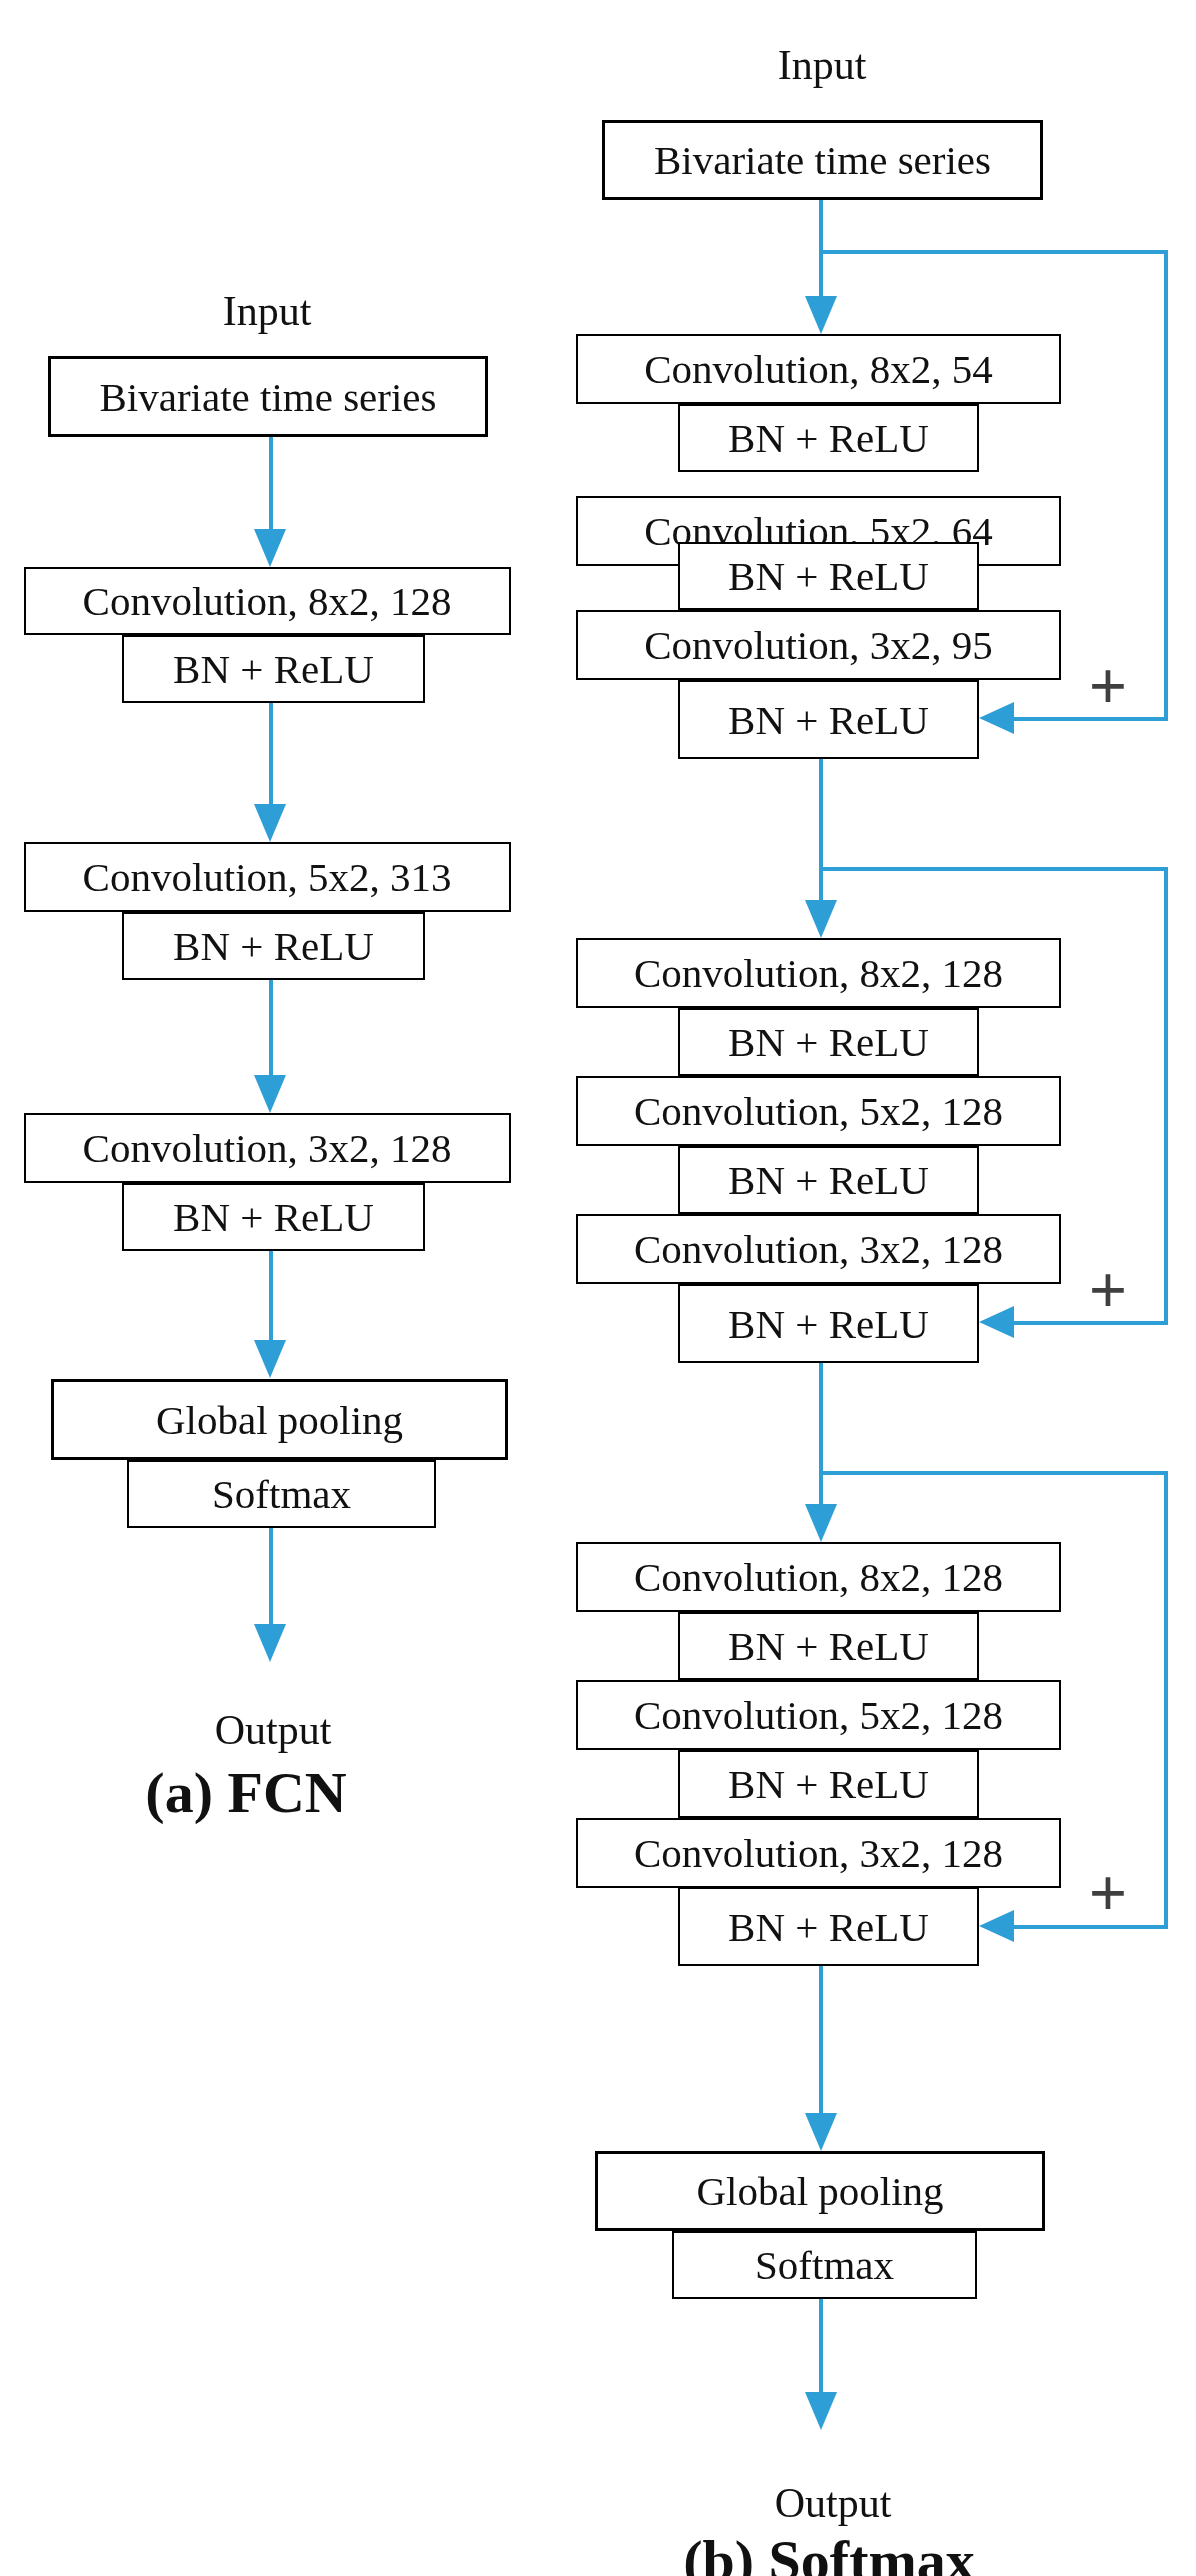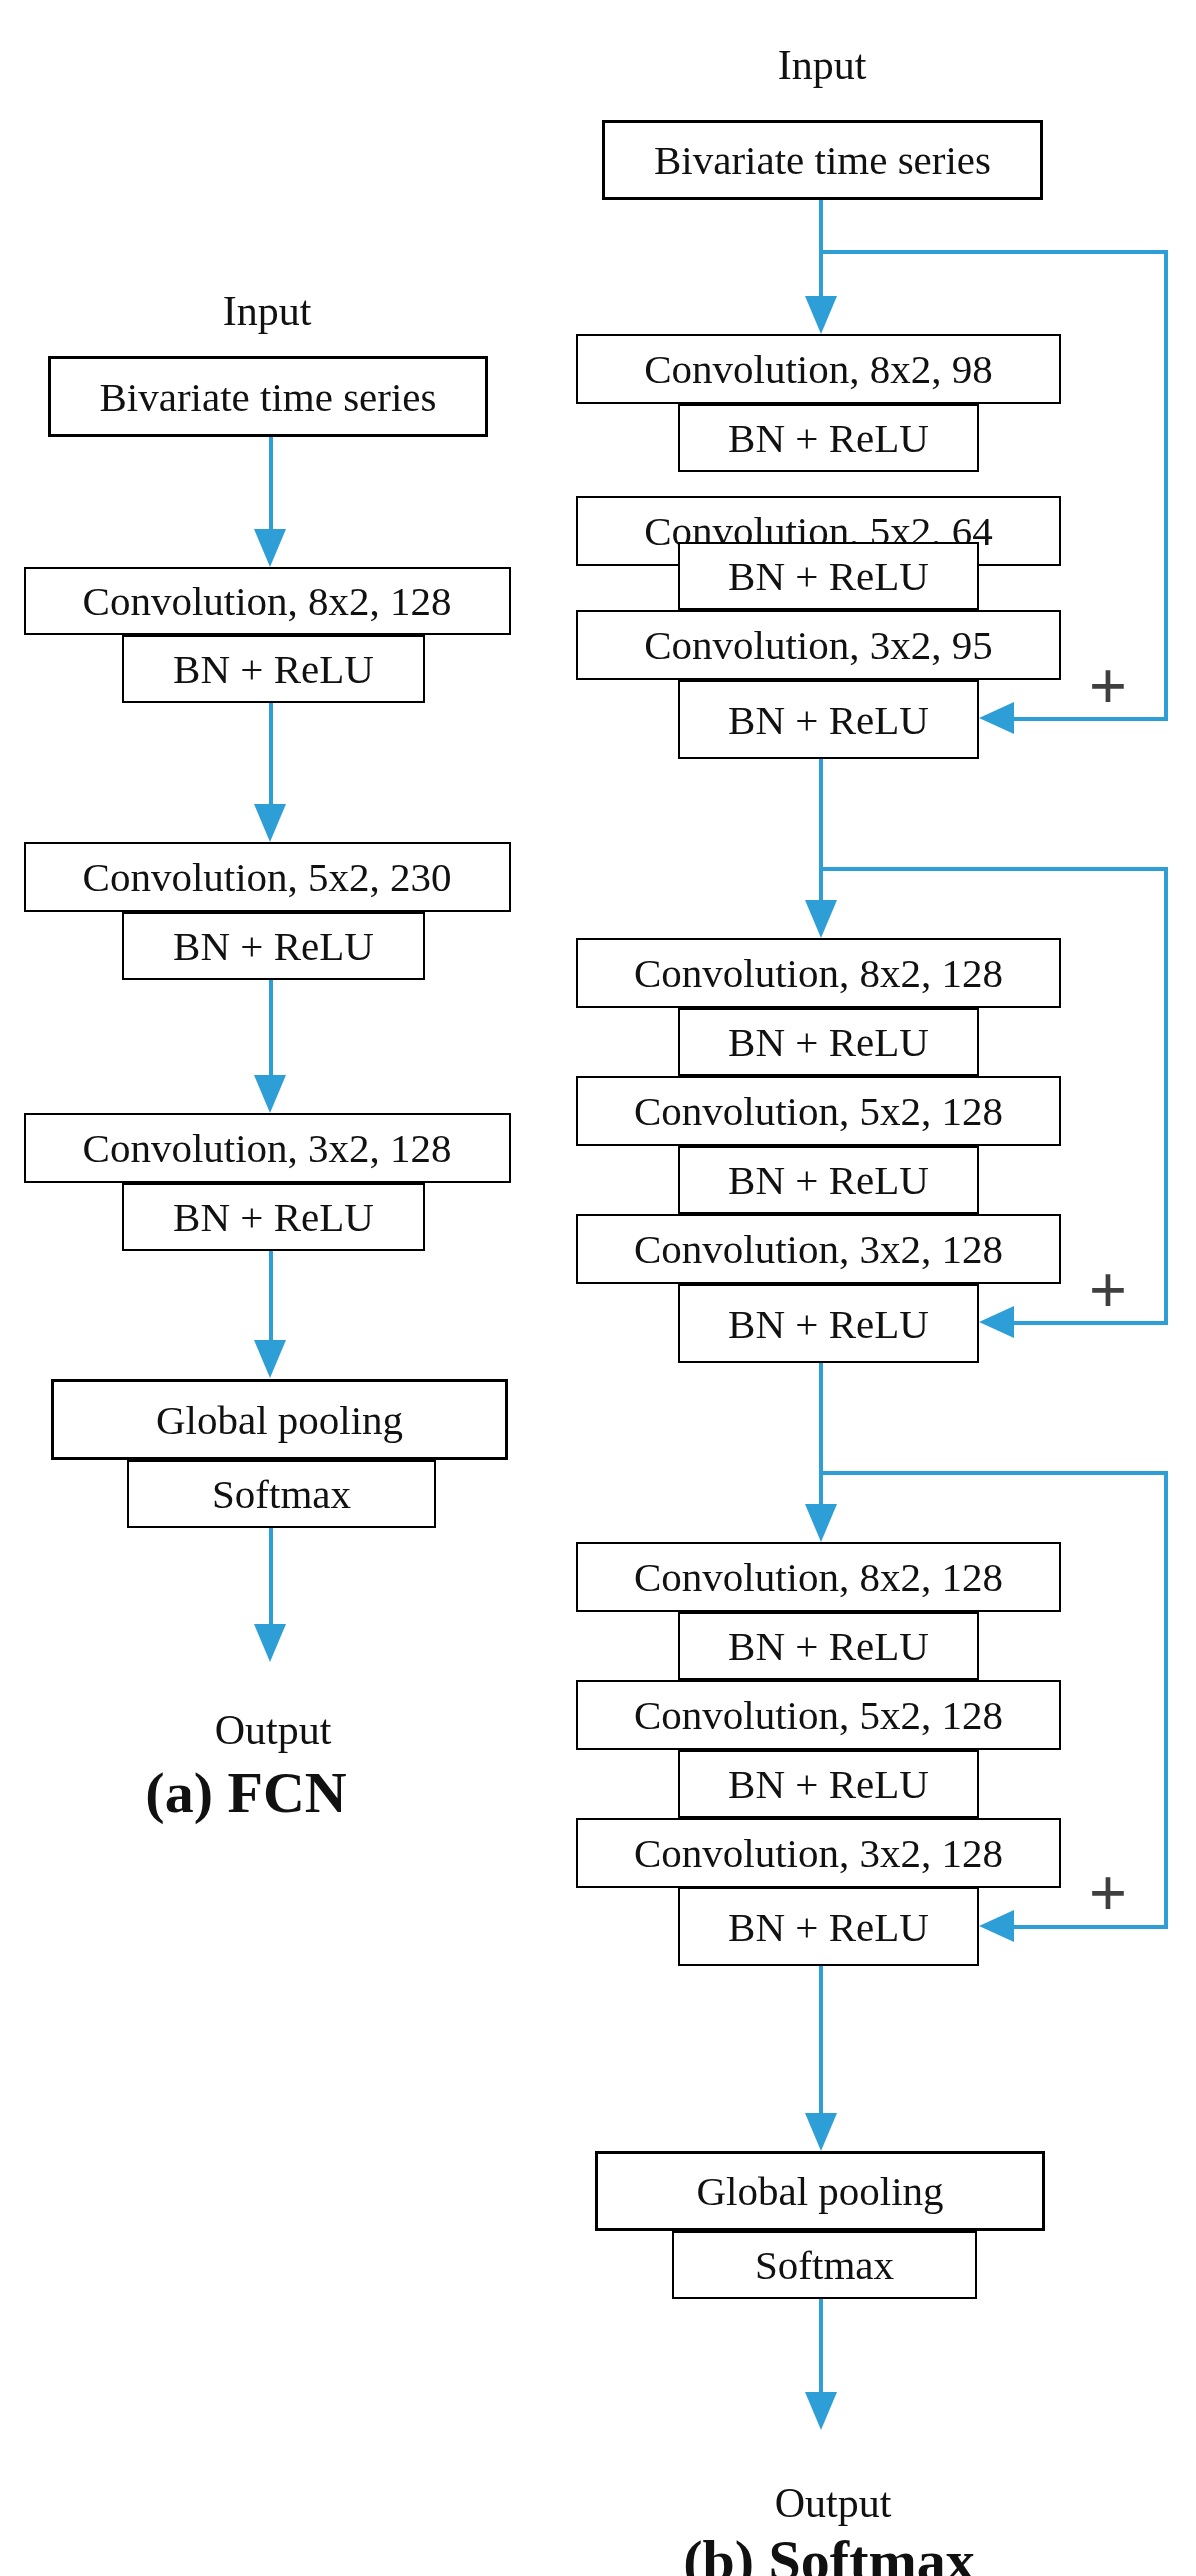--- a/index.html
+++ b/index.html
@@ -87,21 +87,21 @@
 
     <div class="vline" style="left:269px; top:437px; height:95px;"></div>
     <div class="tri-down" style="left:254px; top:529px;"></div>
 
     <div class="box" style="left:23.6px; top:567px; width:487px; height:68px;">Convolution, 8x2, 128</div>
     <div class="box" style="left:122px; top:635px; width:303px; height:68px;">BN + ReLU</div>
 
     <div class="vline" style="left:269px; top:703px; height:104px;"></div>
     <div class="tri-down" style="left:254px; top:804px;"></div>
 
-    <div class="box" style="left:23.6px; top:842px; width:487px; height:70px;">Convolution, 5x2, 230</div>
+    <div class="box" style="left:23.6px; top:842px; width:487px; height:70px;">Convolution, 5x2, 313</div>
     <div class="box" style="left:122px; top:912px; width:303px; height:68px;">BN + ReLU</div>
 
     <div class="vline" style="left:269px; top:980px; height:99px;"></div>
     <div class="tri-down" style="left:254px; top:1075px;"></div>
 
     <div class="box" style="left:23.6px; top:1113px; width:487px; height:70px;">Convolution, 3x2, 128</div>
     <div class="box" style="left:122px; top:1183px; width:303px; height:68px;">BN + ReLU</div>
 
     <div class="vline" style="left:269px; top:1251px; height:92px;"></div>
     <div class="tri-down" style="left:254px; top:1340px;"></div>
@@ -122,21 +122,21 @@
     <div class="box thick" style="left:602px; top:120px; width:441px; height:80px;">Bivariate time series</div>
 
     <div class="vline" style="left:819px; top:200px; height:99px;"></div>
     <div class="tri-down" style="left:805px; top:296px;"></div>
     <div class="hline" style="left:819px; top:250px; width:348px;"></div>
     <div class="vline" style="left:1164px; top:250px; height:471px;"></div>
     <div class="hline" style="left:1004px; top:717px; width:164px;"></div>
     <div class="tri-left" style="left:979px; top:702px;"></div>
     <div class="plus" style="left:1108px; top:653px;">+</div>
 
-    <div class="box" style="left:576px; top:334px; width:485px; height:70px;">Convolution, 8x2, 98</div>
+    <div class="box" style="left:576px; top:334px; width:485px; height:70px;">Convolution, 8x2, 54</div>
     <div class="box" style="left:678px; top:404px; width:301px; height:68px;">BN + ReLU</div>
     <div class="box" style="left:576px; top:496px; width:485px; height:70px;">Convolution, 5x2, 64</div>
     <div class="box" style="left:678px; top:542px; width:301px; height:68px;">BN + ReLU</div>
     <div class="box" style="left:576px; top:610px; width:485px; height:70px;">Convolution, 3x2, 95</div>
     <div class="box" style="left:678px; top:680px; width:301px; height:79px;">BN + ReLU</div>
 
     <div class="vline" style="left:819px; top:758px; height:145px;"></div>
     <div class="tri-down" style="left:805px; top:900px;"></div>
     <div class="hline" style="left:819px; top:867px; width:348px;"></div>
     <div class="vline" style="left:1164px; top:867px; height:457px;"></div>

